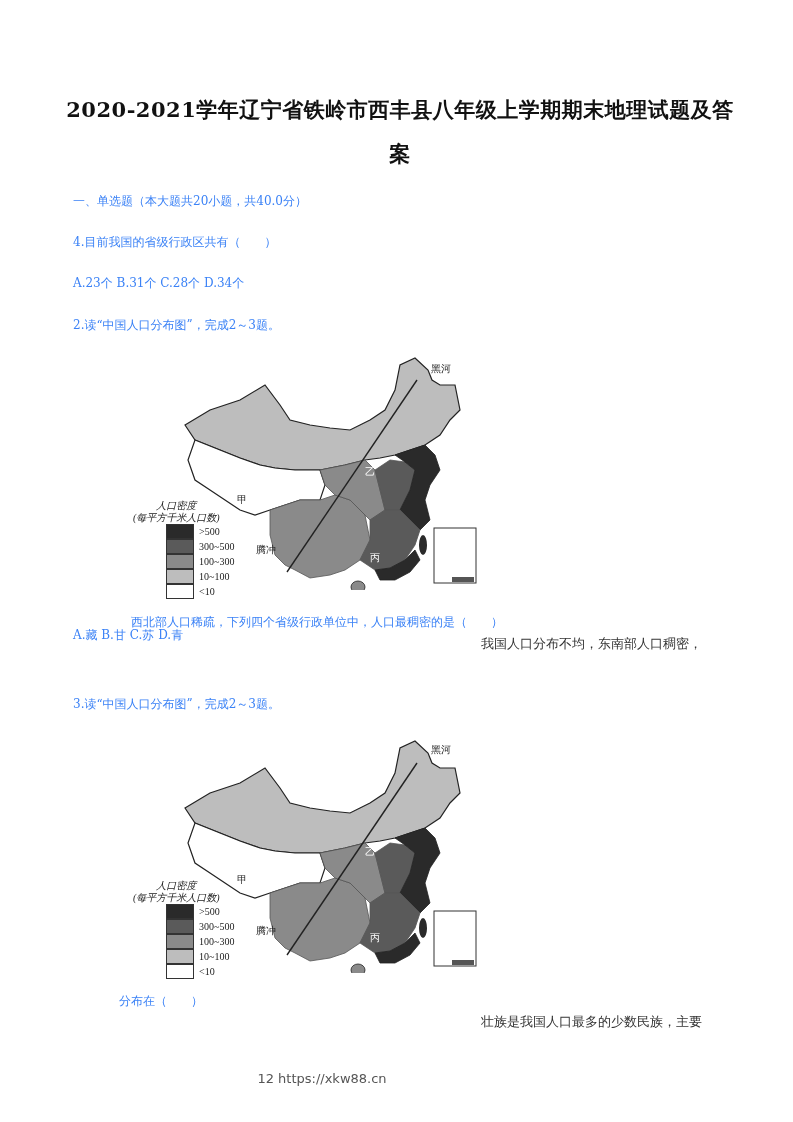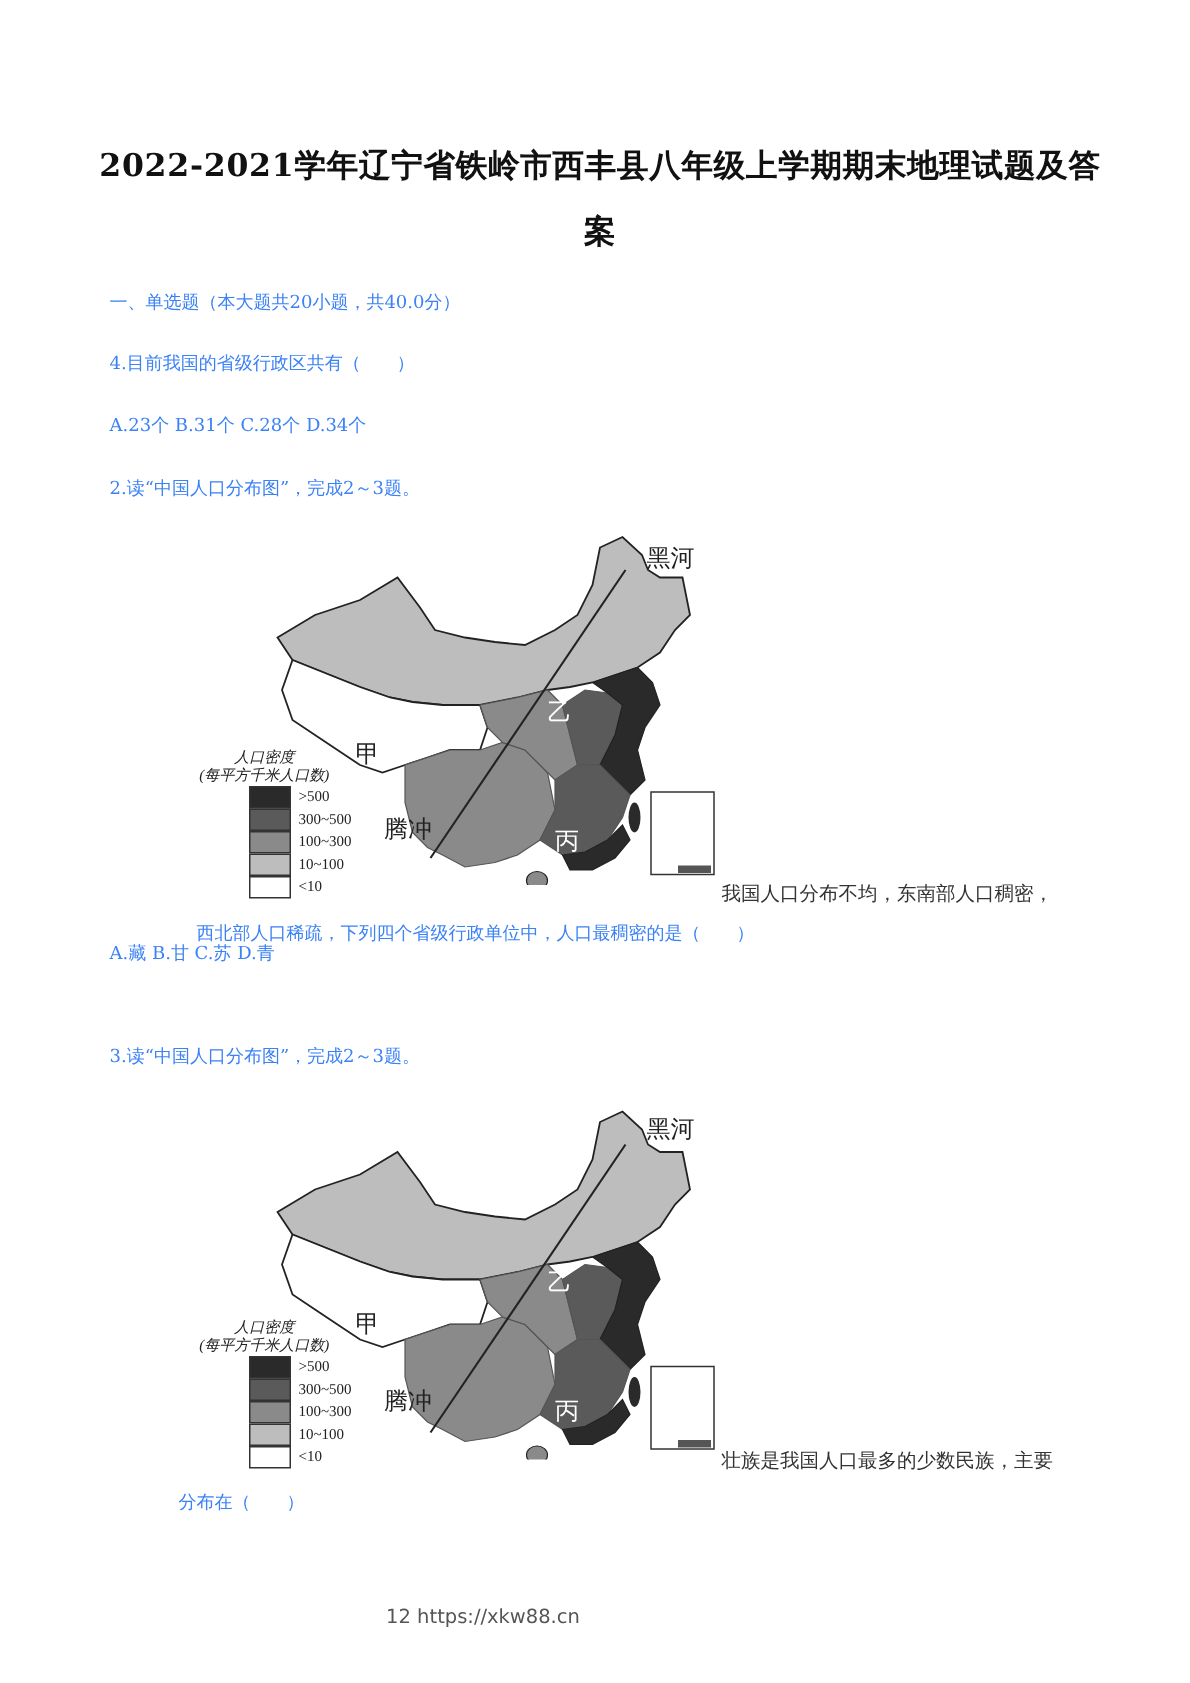--- a/index.html
+++ b/index.html
@@ -10,31 +10,31 @@
            font-size: 21px; font-weight: bold; color: #111; letter-spacing: 0.5px; }
   .t1 { top: 96px; }
   .t2 { top: 140px; }
   .line { position: absolute; left: 73px; font-size: 12px; color: #3b82f6; white-space: nowrap; }
   .map { position: absolute; width: 320px; height: 240px; }
   .legend { position: absolute; font-family: "Liberation Serif", serif; color: #222; }
   .legend-title { font-size: 10px; text-align: center; line-height: 12px; font-style: italic; }
   .legend-row { display: flex; align-items: center; height: 15px; }
   .swatch { width: 26px; height: 13px; border: 1px solid #333; margin-right: 5px; }
   .legend-label { font-size: 10px; }
-  .map-label { position: absolute; font-size: 16px; color: #222; }
-  .inline-text { position: absolute; font-size: 13px; color: #333; white-space: nowrap; }
+  .map-label { position: absolute; font-size: 10px; color: #222; }
+  .inline-text { position: absolute; font-size: 13px; color: #333; white-space: nowrap; margin-top: 48px; }
   .footer { position: absolute; top: 1071px; left: 0; width: 644px; text-align: center;
             font-family: "DejaVu Sans", sans-serif; font-size: 13px; color: #555; }
 </style>
 </head>
 <body>
 
 <div class="page">
 
-  <div class="title t1">2022-2021学年辽宁省铁岭市西丰县八年级上学期期末地理试题及答</div>
+  <div class="title t1">2020-2021学年辽宁省铁岭市西丰县八年级上学期期末地理试题及答</div>
   <div class="title t2">案</div>
 
   <div class="line" style="top:193px;">一、单选题（本大题共20小题，共40.0分）</div>
 
   <div class="line" style="top:234px;">4.目前我国的省级行政区共有（　　）</div>
   <div class="line" style="top:275px;">A.23个 B.31个 C.28个 D.34个</div>
 
   <div class="line" style="top:317px;">2.读“中国人口分布图”，完成2～3题。</div>
 
   <div>

